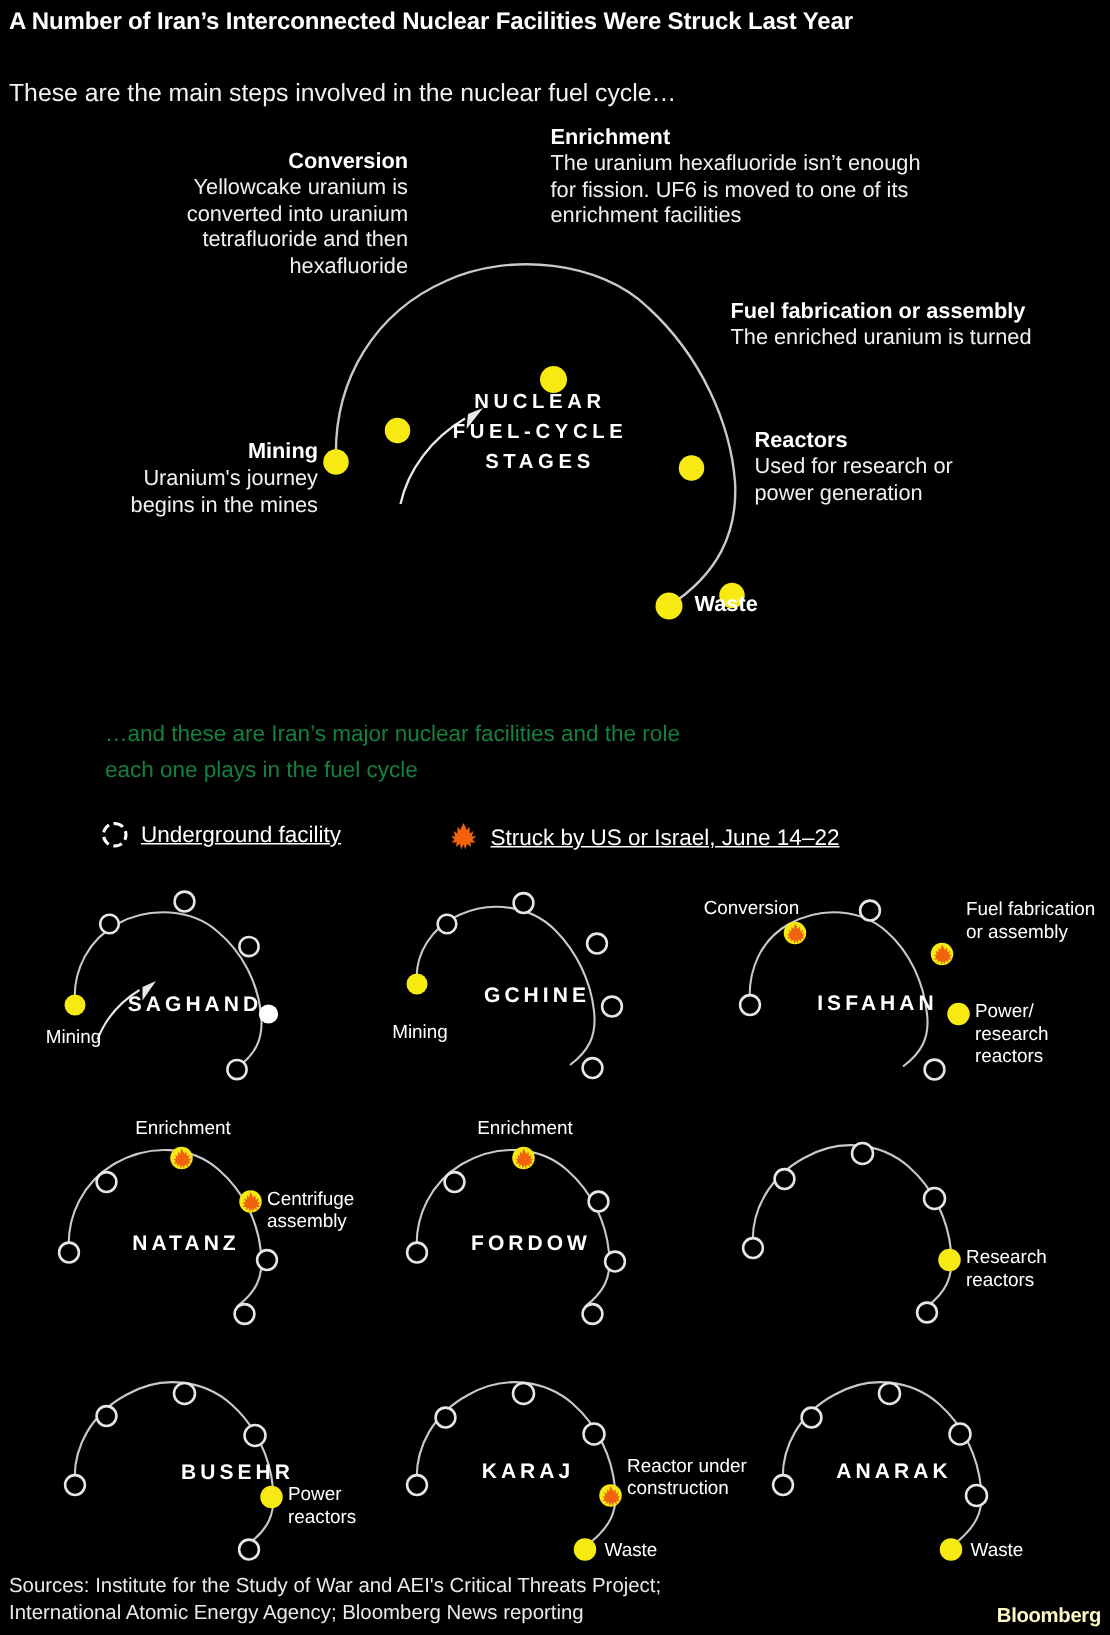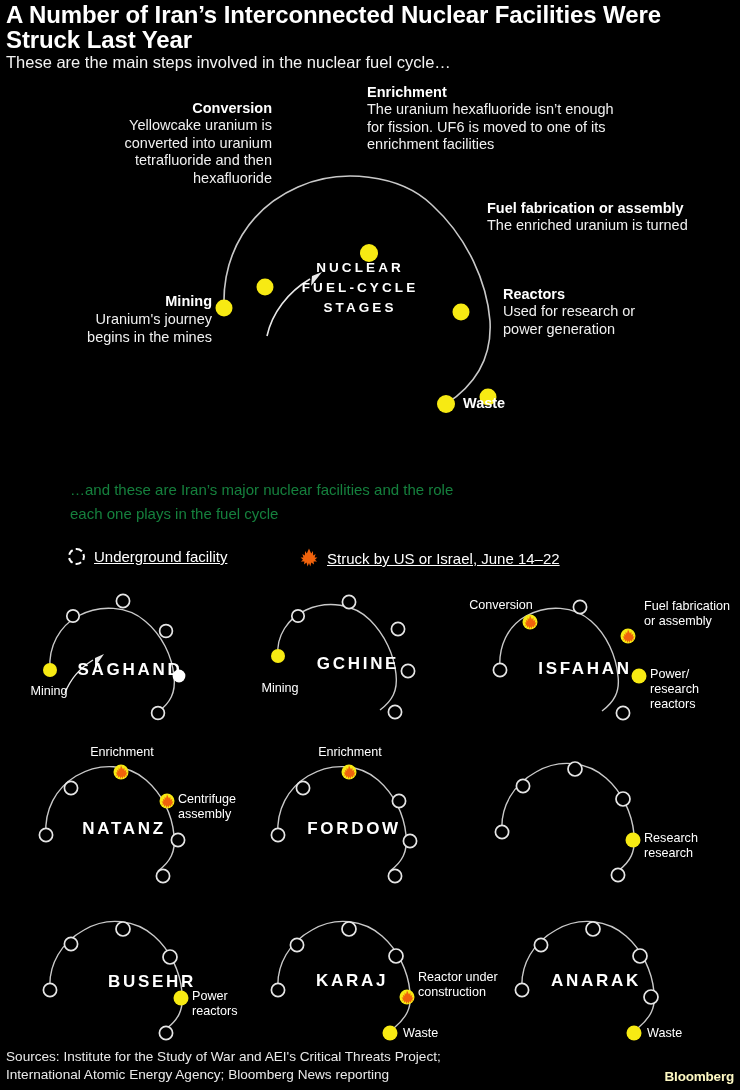--- a/index.html
+++ b/index.html
@@ -6,21 +6,21 @@
   body{
     width:740px;height:1090px;position:relative;overflow:hidden;
     font-family:"Liberation Sans",sans-serif;color:#ffffff;
     -webkit-font-smoothing:antialiased;
   }
   .abs{position:absolute;}
 
   
   #headline{
     left:6px;top:2px;width:700px;
-    font-size:24px;font-weight:bold;line-height:25px;
+    font-size:16px;font-weight:bold;line-height:25px;
     letter-spacing:-0.1px;
   }
   #subhead{
     left:6px;top:52px;width:700px;
     font-size:16.5px;font-weight:normal;line-height:20px;color:#f2f2f2;
   }
 
   
   #cycle-wrap{left:0;top:78px;width:740px;height:370px;}
   #cycle-svg{position:absolute;left:0;top:0;}
@@ -45,21 +45,21 @@
   .dashed-dot{
     width:17px;height:17px;border-radius:50%;
     border:2px dashed #ffffff;box-sizing:border-box;
   }
 
   
   .fac{position:absolute;}
   .fac-svg{position:absolute;left:0;top:0;}
   .fac-name{
     position:absolute;text-align:center;
-    font-size:17px;font-weight:bold;letter-spacing:2.7px;line-height:17px;
+    font-size:14px;font-weight:bold;letter-spacing:2.7px;line-height:17px;
     color:#ffffff;white-space:pre-line;
   }
   .fac-anno{position:absolute;font-size:12.6px;line-height:15px;color:#ffffff;}
   .fac-anno.r{text-align:left;}
   .fac-anno.c{text-align:center;}
 
   
   #sources{
     left:6px;top:1048px;width:620px;
     font-size:13.6px;line-height:17.5px;color:#e9e9e9;
@@ -282,21 +282,21 @@
   <svg class="fac-svg" width="262" height="150">
     <path d="M24,92 C22,66 36,44 58,32 C82,18 110,22 128,38
              C144,52 154,73 156,94 C158,112 152,122 140,131" fill="none" stroke="#C9C9C9" stroke-width="1.4"></path>
     <circle cx="24" cy="92" r="6.6" fill="#000" stroke="#E6E6E6" stroke-width="1.7"></circle>
     <circle cx="45" cy="46" r="6.6" fill="#000" stroke="#E6E6E6" stroke-width="1.7"></circle>
     <circle cx="97" cy="29" r="7" fill="#000" stroke="#E6E6E6" stroke-width="1.7"></circle>
     <circle cx="145" cy="59" r="7" fill="#000" stroke="#E6E6E6" stroke-width="1.7"></circle>
     <circle cx="155" cy="100" r="7.5" fill="#F7EA13"></circle>
     <circle cx="140" cy="135" r="6.6" fill="#000" stroke="#E6E6E6" stroke-width="1.7"></circle>
   </svg>
-  <div class="fac-anno r" style="left:166px;top:91px;width:90px;">Research research</div>
+  <div class="fac-anno r" style="left:166px;top:91px;width:90px;">Research reactors</div>
 </div>
 
 <div class="fac" style="left:8px;top:908px;width:250px;height:140px;">
   <svg class="fac-svg" width="250" height="140">
     <path d="M42,82 C40,56 54,34 76,22 C100,8 128,12 146,28
              C162,42 172,63 174,84 C176,102 170,112 158,121" fill="none" stroke="#C9C9C9" stroke-width="1.4"></path>
     <circle cx="42" cy="82" r="6.6" fill="#000" stroke="#E6E6E6" stroke-width="1.7"></circle>
     <circle cx="63" cy="36" r="6.6" fill="#000" stroke="#E6E6E6" stroke-width="1.7"></circle>
     <circle cx="115" cy="21" r="7" fill="#000" stroke="#E6E6E6" stroke-width="1.7"></circle>
     <circle cx="162" cy="49" r="7" fill="#000" stroke="#E6E6E6" stroke-width="1.7"></circle>

